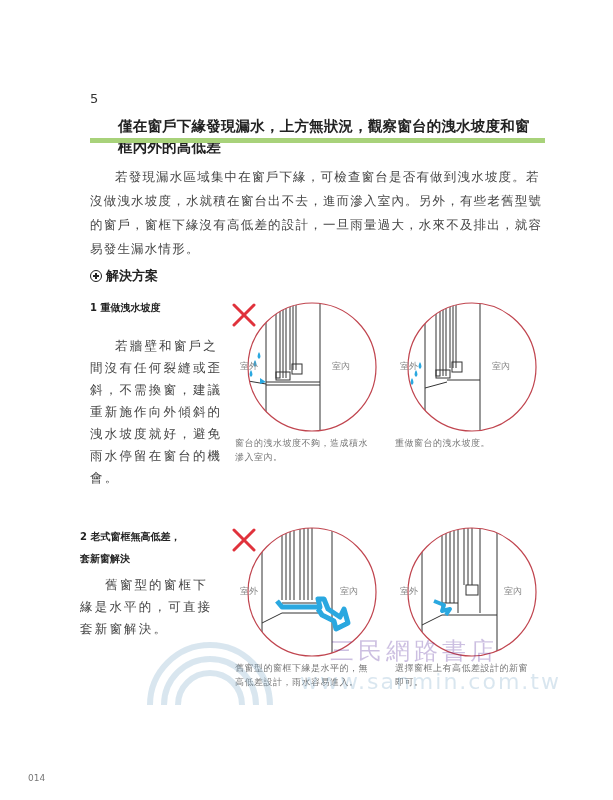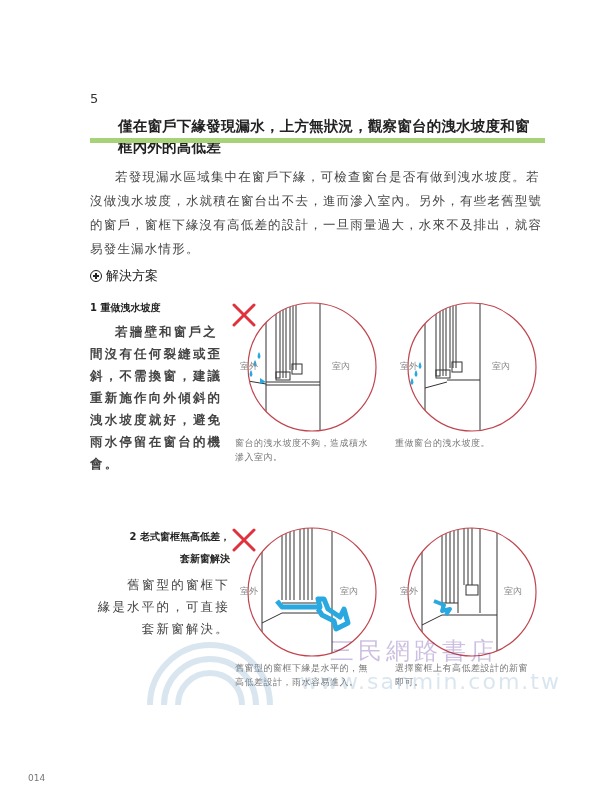--- a/index.html
+++ b/index.html
@@ -5,21 +5,21 @@
   html, body { margin: 0; padding: 0; background: #ffffff; }
   body { width: 613px; height: 800px; position: relative; overflow: hidden;
          font-family: "DejaVu Sans", sans-serif; color: #333; }
   .abs { position: absolute; }
   .sec-num { left: 90px; top: 91px; font-size: 13px; color: #333; }
   .sec-title { left: 118px; top: 87px; width: 420px; font-size: 14.5px; font-weight: bold;
                line-height: 21px; color: #222; letter-spacing: 0.2px; margin-top: 29px; }
   .green-bar { left: 90px; top: 138px; width: 455px; height: 5px; background: #a8d27a; }
   .intro { left: 90px; top: 157px; width: 455px; font-size: 12.5px; line-height: 24px;
            color: #444; letter-spacing: 1.2px; text-indent: 2em; margin-top: 8px; }
-  .sol-head { left: 90px; top: 267px; font-size: 13px; font-weight: normal; color: #222;
+  .sol-head { left: 90px; top: 267px; font-size: 13px; font-weight: bold; color: #222;
               display: flex; align-items: center; gap: 4px; }
   .plus-icon { width: 12px; height: 12px; border: 1.5px solid #222; border-radius: 50%;
                position: relative; box-sizing: border-box; }
   .plus-icon::before, .plus-icon::after { content: ""; position: absolute; background: #222; }
   .plus-icon::before { left: 2px; right: 2px; top: 4.25px; height: 1.5px; }
   .plus-icon::after { top: 2px; bottom: 2px; left: 4.25px; width: 1.5px; }
   .item-title { font-size: 10px; font-weight: bold; color: #222; line-height: 22px; }
   .item-body { font-size: 12.5px; line-height: 22px; color: #444; letter-spacing: 2.2px; text-indent: 2em; }
   .caption { font-size: 9px; color: #777; line-height: 14px; letter-spacing: 0.5px; }
   .label-sm { font-size: 9px; color: #888; }
@@ -38,21 +38,21 @@
 
 <div class="abs intro">若發現漏水區域集中在窗戶下緣，可檢查窗台是否有做到洩水坡度。若沒做洩水坡度，水就積在窗台出不去，進而滲入室內。另外，有些老舊型號的窗戶，窗框下緣沒有高低差的設計，一旦雨量過大，水來不及排出，就容易發生漏水情形。</div>
 
 <div class="abs sol-head">
   <span class="plus-icon"></span>
   <span>解決方案</span>
 </div>
 
 <div class="abs" style="left:90px; top:297px; width:135px;">
   <div class="item-title">1 重做洩水坡度</div>
-  <div class="item-body" style="margin-top:2px;font-weight:bold;">若牆壁和窗戶之間沒有任何裂縫或歪斜，不需換窗，建議重新施作向外傾斜的洩水坡度就好，避免雨水停留在窗台的機會。</div>
+  <div class="item-body" style="margin-top:16px;">若牆壁和窗戶之間沒有任何裂縫或歪斜，不需換窗，建議重新施作向外傾斜的洩水坡度就好，避免雨水停留在窗台的機會。</div>
 </div>
 
 <div class="abs" style="left:232px; top:300px; width:160px; height:170px;">
   <svg width="160" height="140" viewBox="0 0 160 140">
     <defs>
         <clipPath id="c1a">
           <circle cx="80" cy="67" r="64"></circle>
         </clipPath>
       </defs>
     <g clip-path="url(#c1a)" stroke="#333" stroke-width="1" fill="none">
@@ -113,21 +113,21 @@
       <path d="M24 70 q3 5 0 7 q-3 -2 0 -7z"></path>
       <path d="M20 78 q3 5 0 7 q-3 -2 0 -7z"></path>
     </g>
     <circle cx="80" cy="67" r="64" fill="none" stroke="#c0454f" stroke-width="1.2"></circle>
   </svg>
   <span class="abs label-sm" style="left:8px; top:60px;">室外</span>
   <span class="abs label-sm" style="left:100px; top:60px;">室內</span>
   <div class="abs caption" style="left:3px; top:136px; width:135px;">重做窗台的洩水坡度。</div>
 </div>
 
-<div class="abs" style="left:90px; top:526px; width:140px;text-align:right;">
+<div class="abs" style="left:80px; top:526px; width:140px;">
   <div class="item-title">
     <div>2  老式窗框無高低差，</div>
     <div>套新窗解決</div>
   </div>
   <div class="item-body" style="margin-top:4px;">舊窗型的窗框下緣是水平的，可直接套新窗解決。</div>
 </div>
 
 <div class="abs" style="left:232px; top:525px; width:160px; height:170px;">
   <svg width="160" height="140" viewBox="0 0 160 140">
     <defs>

